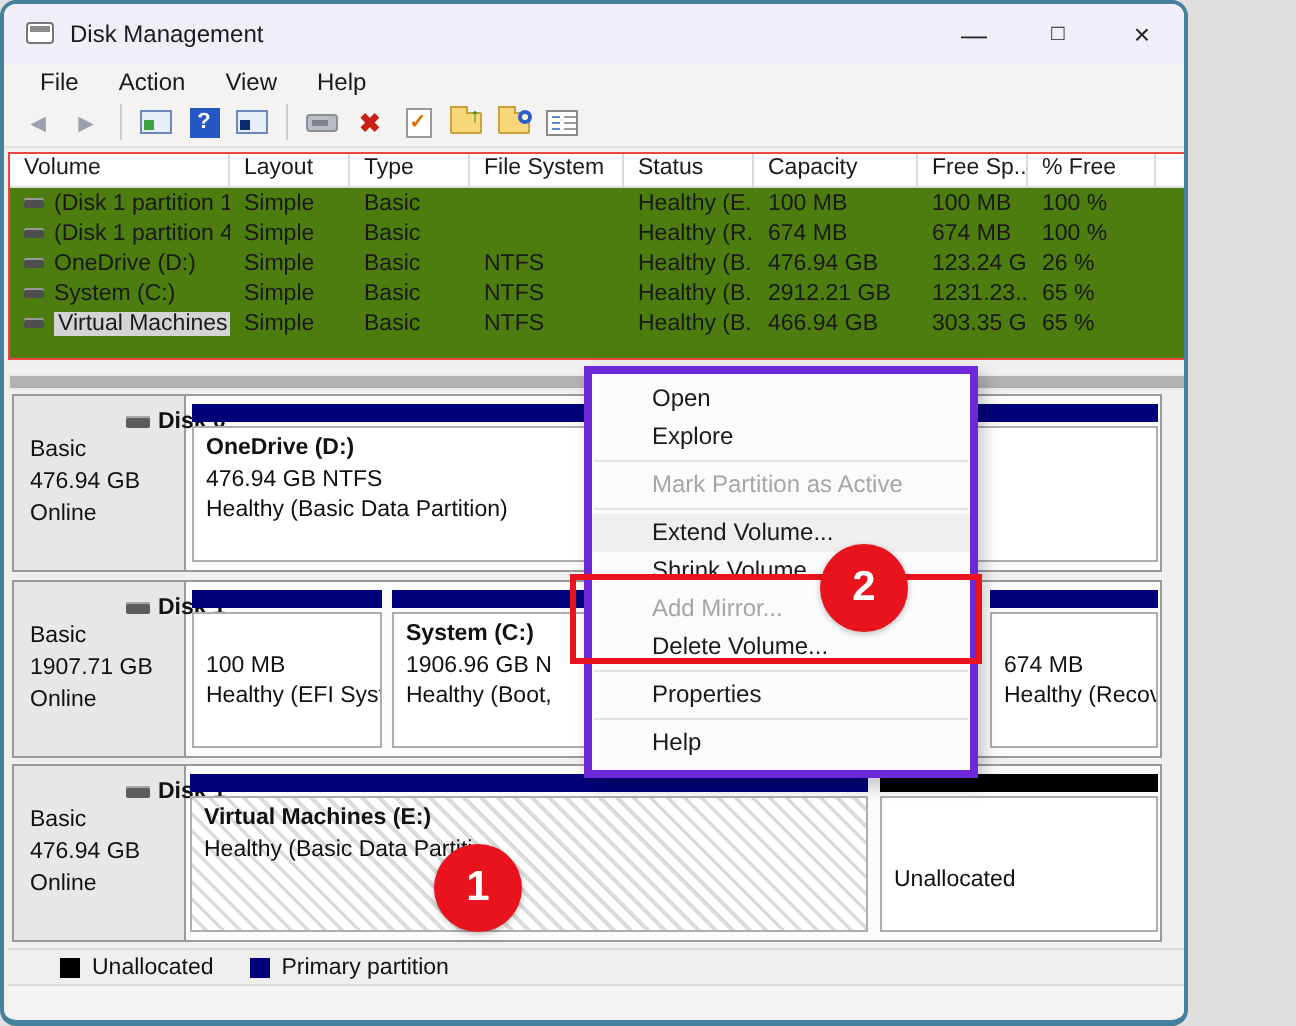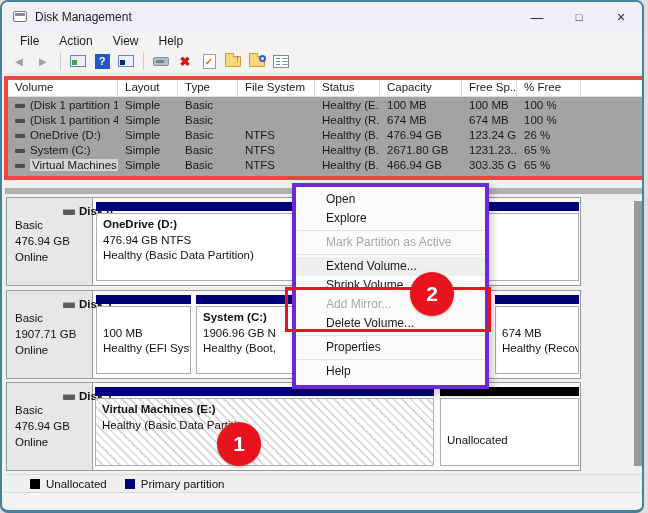--- a/index.html
+++ b/index.html
@@ -1,20 +1,20 @@
 <!DOCTYPE html>
 <html><head>
 <meta charset="utf-8">
 <style>
   * { margin:0; padding:0; box-sizing:border-box; }
   html,body { background:#dfdfdf; }
   body { font-family:"Liberation Sans", sans-serif; }
   .abs { position:absolute; }
   #win {
-    position:relative; width:644px; height:513px; background:#f0f0f0;
+    position:relative; width:594px; height:513px; background:#f0f0f0;
     border:2px solid #45809c; border-bottom-width:3px; border-radius:8px;
     overflow:hidden;
   }
   
   #titlebar { left:0; top:0; width:100%; height:30px; background:#f1eef7; }
   #app-icon { left:11px; top:9px; width:14px; height:11px; border:1px solid #777; border-radius:2px; background:#fff; }
   #app-icon::before { content:""; position:absolute; left:1px; top:1px; right:1px; height:3px; background:#8a8a8a; }
   #win-title { left:33px; top:8px; font-size:12px; color:#1a1a1a; white-space:nowrap; }
   .winbtn { top:0; width:42px; height:30px; display:flex; align-items:center; justify-content:center; font-size:13px; color:#222; }
   #btn-min { right:84px; } #btn-max { right:42px; font-size:11px; } #btn-close { right:0; font-size:14px; }
@@ -35,21 +35,21 @@
   .x-ic { color:#c81e17; font-weight:bold; font-size:13px; }
   .doc-ic { width:13px; height:15px; background:#fff; border:1px solid #9a9a9a; color:#e07000; font-size:10px; font-weight:bold; display:flex; align-items:center; justify-content:center; }
   .folder { width:16px; height:11px; background:#f7d77a; border:1px solid #caa23c; border-radius:1px; position:relative; }
   .folder::before { content:""; position:absolute; left:-1px; top:-4px; width:7px; height:3px; background:#f7d77a; border:1px solid #caa23c; border-bottom:none; }
   .folder .up { position:absolute; right:0px; top:-3px; color:#1d8a27; font-weight:bold; font-size:10px; line-height:10px; }
   .folder .mag { position:absolute; right:-2px; top:-2px; width:7px; height:7px; border:2px solid #2a5fd0; border-radius:50%; background:rgba(255,255,255,.7); }
   .props-ic { width:16px; height:13px; background:#fff; border:1px solid #8a8a8a; position:relative; }
   .props-ic::before { content:""; position:absolute; left:2px; top:2px; width:4px; height:8px; background:repeating-linear-gradient(#5a8ad0 0 1px, transparent 1px 3px); }
   .props-ic::after { content:""; position:absolute; left:8px; top:2px; width:6px; height:8px; background:repeating-linear-gradient(#9a9a9a 0 1px, transparent 1px 3px); }
   
-  #tablepanel { left:2px; top:74px; width:644px; height:104px; background:#a3a3a3; border:4px solid #ef4444; overflow:hidden; }
+  #tablepanel { left:2px; top:74px; width:644px; height:104px; background:#4d7c0f; border:1px solid #ef4444; overflow:hidden; }
   #thead { display:flex; height:17px; border-bottom:1px solid #e0e0e0; background:#fff; }
   .th { font-size:11.5px; color:#1a1a1a; padding:1px 0 0 7px; border-right:1px solid #d9d9d9; height:17px; white-space:nowrap; overflow:hidden; }
   .tr { display:flex; height:15px; align-items:center; }
   .td { font-size:11.5px; color:#1a1a1a; padding-left:7px; white-space:nowrap; overflow:hidden; }
   .c0{width:110px;} .c1{width:60px;} .c2{width:60px;} .c3{width:77px;} .c4{width:65px;} .c5{width:82px;} .c6{width:55px;} .c7{width:64px;} .c8{flex:1;}
   .vol-ic { display:inline-block; width:10px; height:5px; background:#4e4e4e; border-radius:1px; margin-right:5px; vertical-align:middle; box-shadow:inset 0 1px 0 #9a9a9a; }
   .selcell { background:#d4d4d4; padding:0 2px; }
   
   #hscroll { left:2px; top:185px; width:644px; height:8px; background:#eceaea; }
   #hscroll .thumb { position:absolute; left:1px; top:1px; right:1px; bottom:1px; background:#b1b1b1; }
@@ -195,21 +195,21 @@
       <div class="td c5">476.94 GB</div>
       <div class="td c6">123.24 GB</div>
       <div class="td c7">26 %</div>
     </div>
     <div class="tr">
       <div class="td c0"><span class="vol-ic"></span><span>System (C:)</span></div>
       <div class="td c1">Simple</div>
       <div class="td c2">Basic</div>
       <div class="td c3">NTFS</div>
       <div class="td c4">Healthy (B...</div>
-      <div class="td c5">2671.80 GB</div>
+      <div class="td c5">2912.21 GB</div>
       <div class="td c6">1231.23...</div>
       <div class="td c7">65 %</div>
     </div>
     <div class="tr">
       <div class="td c0"><span class="vol-ic"></span><span class="selcell">Virtual Machines (...</span></div>
       <div class="td c1">Simple</div>
       <div class="td c2">Basic</div>
       <div class="td c3">NTFS</div>
       <div class="td c4">Healthy (B...</div>
       <div class="td c5">466.94 GB</div>

